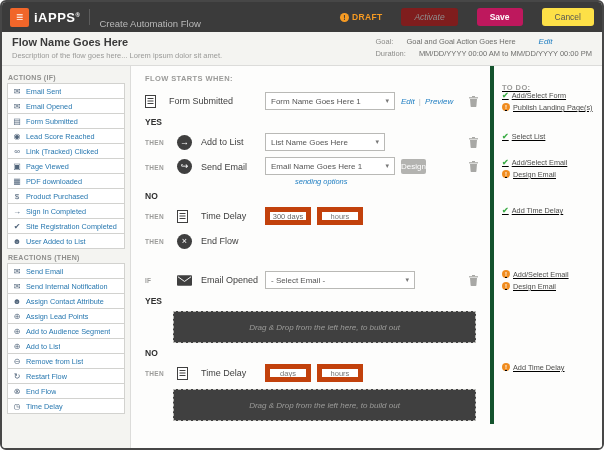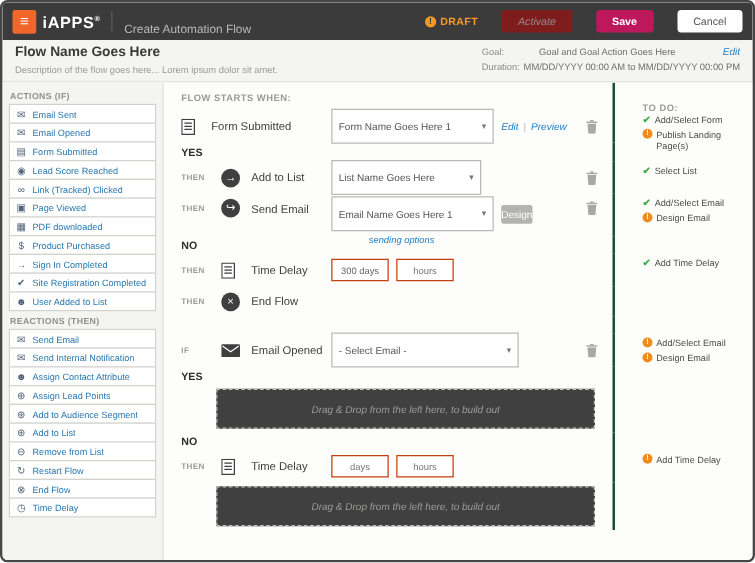--- a/index.html
+++ b/index.html
@@ -14,60 +14,60 @@
   .logo-text{color:#fff;font-size:13px;font-weight:bold;letter-spacing:.5px;}
   .logo-text sup{font-size:6px;}
   .vdiv{width:1px;height:16px;background:#5c5c5c;margin:0 9px;}
   .app-title{color:#b9b9b9;font-size:9.5px;margin-top:12px;}
   .topbar-right{margin-left:auto;display:flex;align-items:center;gap:19px;}
   .draft{display:flex;align-items:center;gap:3px;color:#f59a23;font-size:8.5px;font-weight:bold;letter-spacing:.3px;}
   .warn-ic{width:9px;height:9px;border-radius:50%;background:#f59a23;color:#3b3b3b;font-size:7px;font-weight:bold;display:inline-flex;align-items:center;justify-content:center;}
   .btn{border:none;border-radius:3px;font-size:8.5px;padding:4px 13px;cursor:pointer;}
   .btn-activate{background:#7f1d1d;color:#8f8f8f;font-style:italic;}
   .btn-save{background:#be185d;color:#fff;font-weight:bold;}
-  .btn-cancel{background:#ffffff;color:#555;}
+  .btn-cancel{background:#fde047;color:#555;}
 
   
   .infobar{height:34px;background:#f4f4f1;border-bottom:1px solid #dcdcda;display:flex;justify-content:space-between;padding:4px 10px;flex:0 0 auto;}
   .flow-title{font-size:11px;font-weight:bold;color:#3a3a3a;}
   .flow-desc{font-size:7.5px;color:#9a9a98;margin-top:3px;}
   .info-right{text-align:right;}
-  .info-line{font-size:7.5px;color:#8b8b89;display:flex;justify-content:space-between;gap:3px;line-height:12px;}
+  .info-line{font-size:7.5px;color:#8b8b89;display:flex;justify-content:flex-start;gap:13px;line-height:12px;}
   .info-line .val{color:#6e6e6c;}
   .link{color:#1f7ec2;cursor:pointer;text-decoration:none;font-style:italic;}
   .edit-link{margin-left:10px;font-size:8px;}
 
   
   .content{flex:1;display:flex;overflow:hidden;background:#fbfbf9;}
   .sidebar{width:129px;flex:0 0 auto;background:#f4f4f1;border-right:1px solid #dcdcda;padding:3px 5px;overflow:hidden;}
   .side-h{font-size:7px;font-weight:bold;color:#8f8f8d;letter-spacing:.3px;margin:5px 1px 3px;}
   .side-item{height:16px;margin-top:-1px;background:#fff;border:1px solid #d2d2cf;display:flex;align-items:center;gap:4px;padding:0 4px;cursor:pointer;}
   .side-ic{width:10px;font-size:8px;color:#50647a;text-align:center;flex:0 0 auto;}
   .side-lb{font-size:7.3px;color:#2878b0;white-space:nowrap;overflow:hidden;}
 
   
   .maingrid{flex:1;display:grid;grid-template-columns:1fr 112px;align-content:start;background:#fdfdfc;overflow:hidden;}
   .c{display:flex;align-items:center;padding-left:14px;min-width:0;}
-  .t{border-left:2px solid #14532d;padding:3px 4px 0 22px;}
+  .t{border-left:4px solid #14532d;padding:3px 4px 0 8px;text-decoration:underline;}
   .h22{height:22px}.h26{height:26px}.h15{height:15px}.h34{height:34px}.h14{height:14px}.h24{height:24px}.h38{height:38px}.hg{height:14px}
   .c.h22{align-items:flex-start;padding-top:8px;}
   .t.h22{padding-top:10px;}
   .sec-h{font-size:7.5px;font-weight:bold;color:#9a9a98;letter-spacing:.4px;}
 
   .k{width:26px;flex:0 0 auto;font-size:6.5px;font-weight:bold;color:#9b9b99;letter-spacing:.3px;}
   .ic{width:18px;flex:0 0 auto;display:flex;align-items:center;}
   .nm{font-size:9px;color:#3f3f3f;flex:0 0 auto;}
   .nm-lg{width:90px}.nm-sm{width:58px}
   .c > *{margin-right:6px;}
   .c > .trash{margin-right:12px;}
 
-  .sel{height:28px;border:1px solid #b9b9b6;background:#fff;display:flex;align-items:center;justify-content:space-between;padding:0 5px;font-size:8px;color:#555;cursor:pointer;flex:0 0 auto;}
+  .sel{height:18px;border:1px solid #b9b9b6;background:#fff;display:flex;align-items:center;justify-content:space-between;padding:0 5px;font-size:8px;color:#555;cursor:pointer;flex:0 0 auto;}
   .w130{width:130px}.w120{width:120px}.w150{width:150px}
   .caret{color:#777;font-size:7px;margin-left:4px;}
-  .tin{width:46px;height:18px;border:1px solid #c2410c;font-size:7.5px;color:#666;text-align:center;background:#fff;flex:0 0 auto;}
+  .tin{width:46px;height:18px;border:5px solid #c2410c;font-size:7.5px;color:#666;text-align:center;background:#fff;flex:0 0 auto;}
   .trash{margin-left:auto;cursor:pointer;display:flex;align-items:center;flex:0 0 auto;}
   .circle{width:15px;height:15px;border-radius:50%;background:#3f3f3f;color:#fff;display:flex;align-items:center;justify-content:center;font-size:9px;line-height:1;flex:0 0 auto;}
   .yn{font-size:8.5px;font-weight:bold;color:#2f2f2f;}
   .links{display:flex;gap:4px;font-size:8px;align-items:center;}
   .sep{color:#bbb;}
 
   .c.h34{align-items:flex-start;padding-top:2px;}
   .c.h34 .k{margin-top:7px;}
   .c.h34 .ic{margin-top:2px;}
   .c.h34 .nm{margin-top:5px;}

